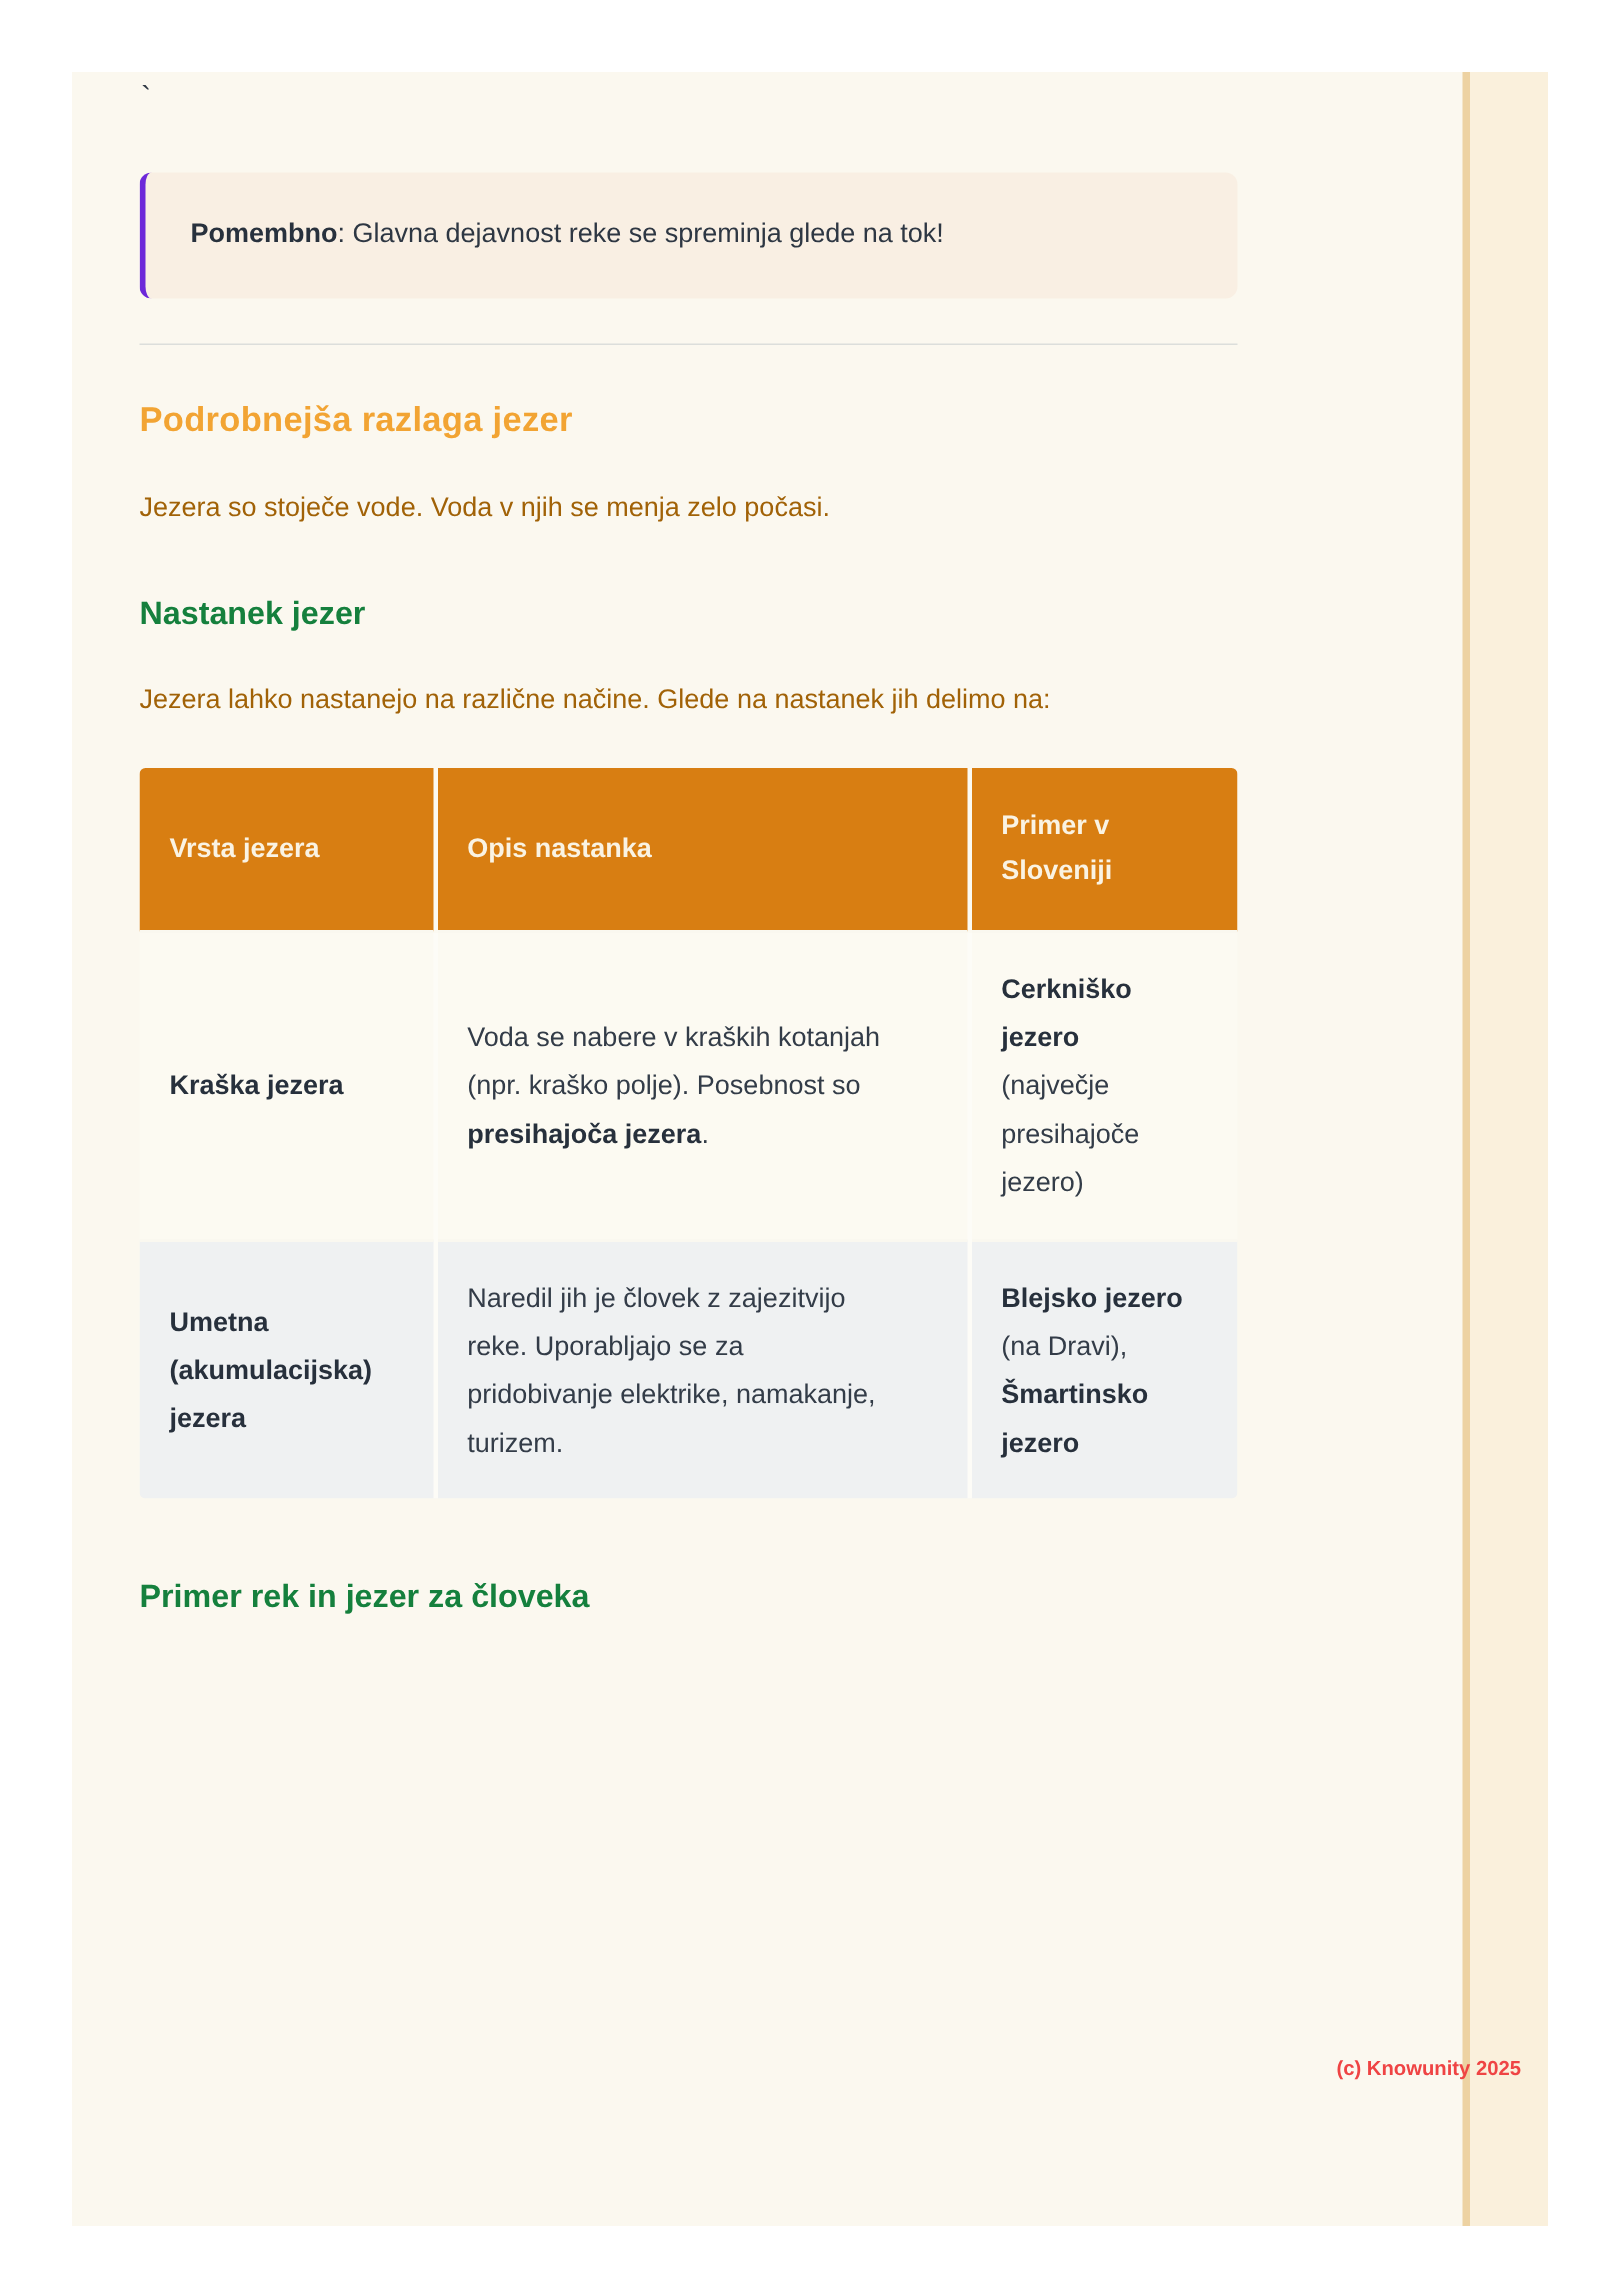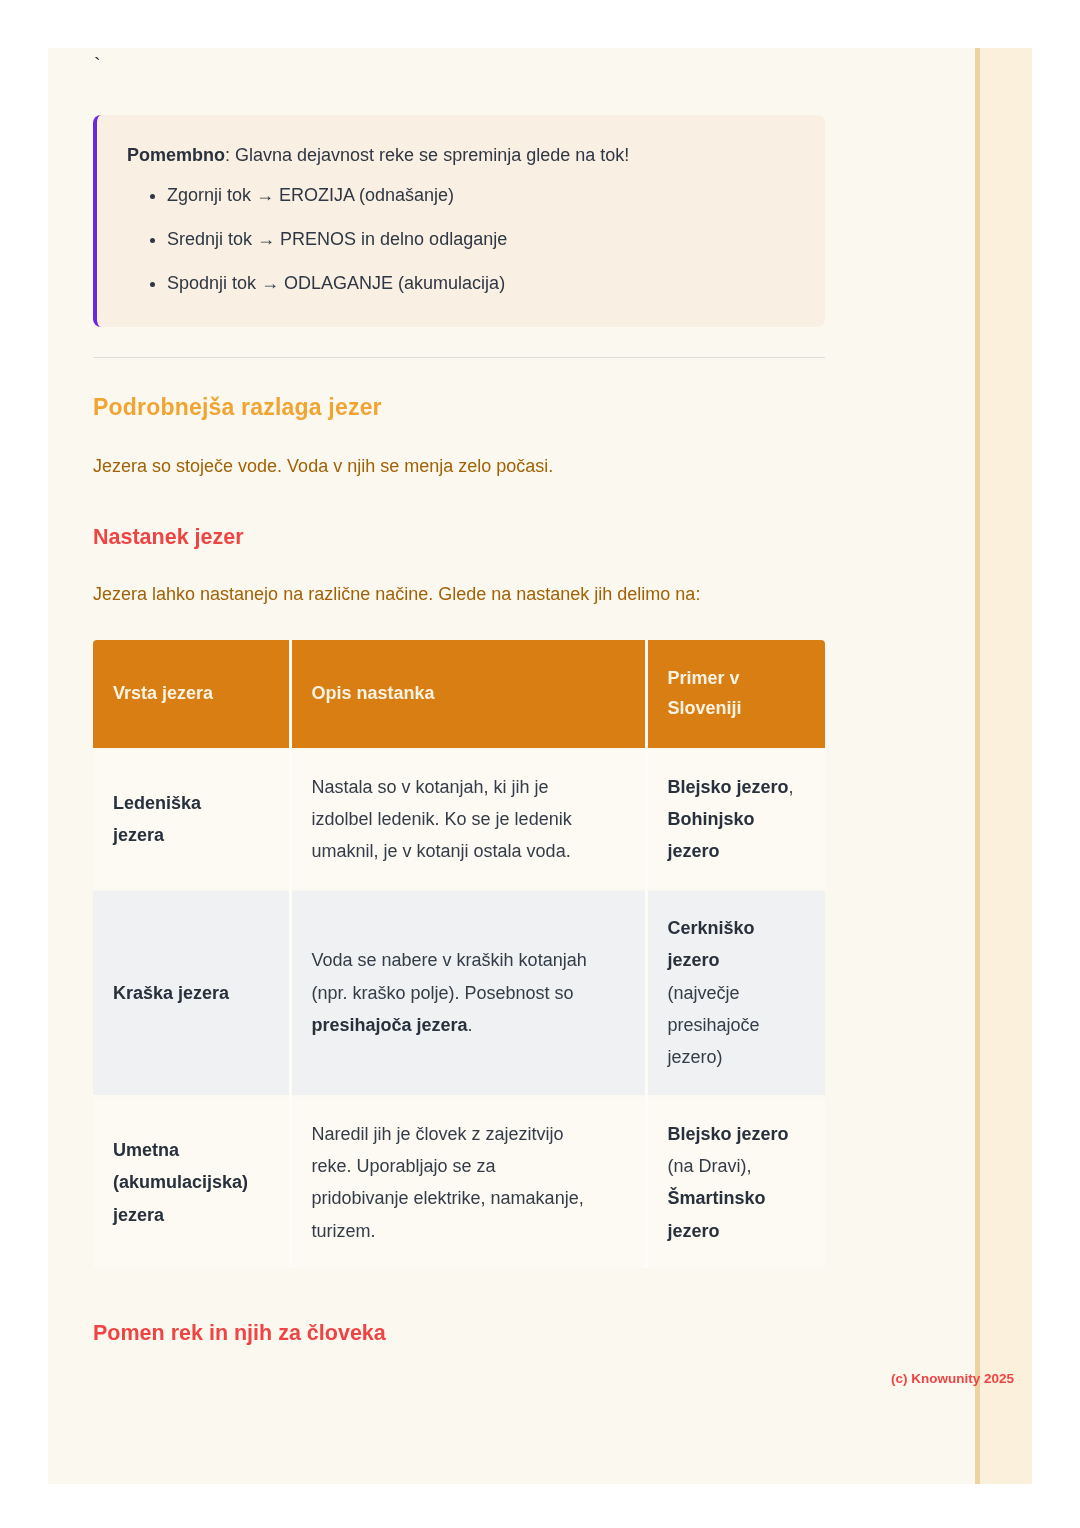--- a/index.html
+++ b/index.html
@@ -72,21 +72,21 @@
   p.body-text {
     margin-top: 32px;
     font-size: 18px;
     line-height: 1.45;
     color: #a16207;
   }
   h3.sub-title {
     margin-top: 46px;
     font-size: 21.5px;
     font-weight: 700;
-    color: #ef4444;
+    color: #15803d;
   }
   p.body-text.second { margin-top: 31px; }
 
   
   .table-wrap {
     margin-top: 33px;
     border-radius: 4px;
     overflow: hidden;
     width: 732px;
   }
@@ -138,25 +138,20 @@
 <body>
 
 <div class="page">
   <div class="sheet">
     <span class="stray">`</span>
 
     <div class="content">
 
       <div class="callout">
         <p class="callout-title-line"><strong>Pomembno</strong><span>: Glavna dejavnost reke se spreminja glede na tok!</span></p>
-        <ul>
-          <li>Zgornji tok → EROZIJA (odnašanje)</li>
-          <li>Srednji tok → PRENOS in delno odlaganje</li>
-          <li>Spodnji tok → ODLAGANJE (akumulacija)</li>
-        </ul>
       </div>
 
       <hr class="divider">
 
       <h2 class="section-title">Podrobnejša razlaga jezer</h2>
 
       <p class="body-text">Jezera so stoječe vode. Voda v njih se menja zelo počasi.</p>
 
       <h3 class="sub-title">Nastanek jezer</h3>
 
@@ -171,30 +166,20 @@
           </colgroup>
           <thead>
             <tr>
               <th>Vrsta jezera</th>
               <th>Opis nastanka</th>
               <th>Primer v
 Sloveniji</th>
             </tr>
           </thead>
           <tbody>
-              <tr>
-                <td><strong>Ledeniška
-jezera</strong></td>
-                <td>Nastala so v kotanjah, ki jih je
-izdolbel ledenik. Ko se je ledenik
-umaknil, je v kotanji ostala voda.</td>
-                <td><strong>Blejsko jezero</strong>,
-<strong>Bohinjsko
-jezero</strong></td>
-              </tr>
               <tr>
                 <td><strong>Kraška jezera</strong></td>
                 <td>Voda se nabere v kraških kotanjah
 (npr. kraško polje). Posebnost so
 <strong>presihajoča jezera</strong>.</td>
                 <td><strong>Cerkniško
 jezero</strong>
 (največje
 presihajoče
 jezero)</td>
@@ -209,21 +194,21 @@
 turizem.</td>
                 <td><strong>Blejsko jezero</strong>
 (na Dravi),
 <strong>Šmartinsko
 jezero</strong></td>
               </tr>
             </tbody>
         </table>
       </div>
 
-      <h3 class="sub-title bottom">Pomen rek in njih za človeka</h3>
+      <h3 class="sub-title bottom">Primer rek in jezer za človeka</h3>
 
     </div>
 
     <div class="stripe-line"></div>
     <div class="stripe-panel"></div>
   </div>
 
   <div class="watermark">(c) Knowunity 2025</div>
 </div>
 

